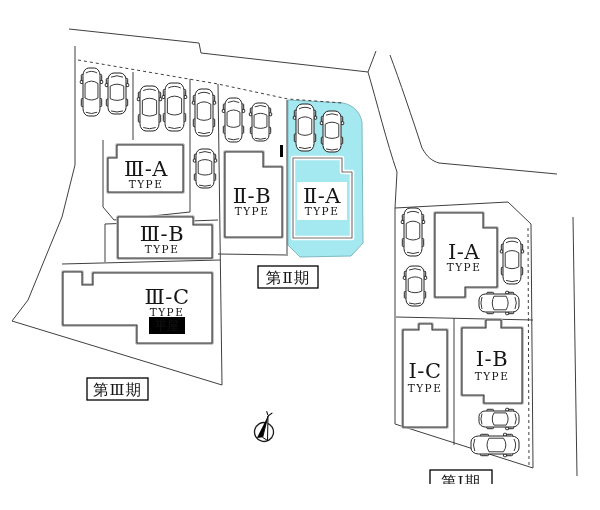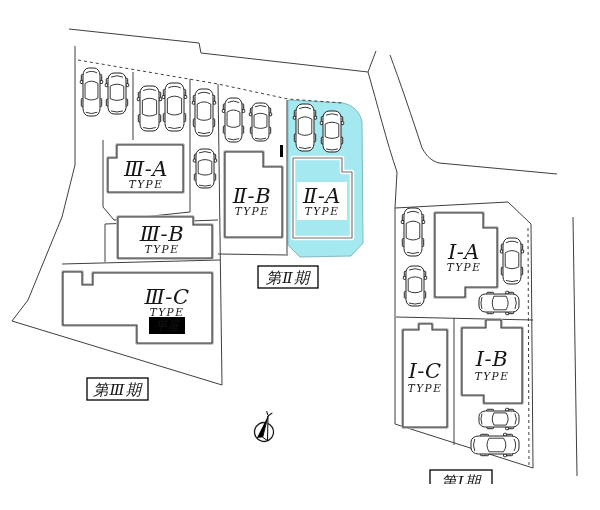--- a/index.html
+++ b/index.html
@@ -1,19 +1,18 @@
 <!DOCTYPE html>
 <html><head>
 <meta charset="utf-8">
 <style>
   html,body{margin:0;padding:0;background:#fff;}
   .stage{
     position:relative;width:600px;height:484px;background:#be185d;overflow:hidden;
     font-family:"DejaVu Serif","Liberation Serif",serif;
-    font-style:italic;
   }
   svg{display:block;}
   text{fill:#151515;}
   .bldg-main{font-family:"DejaVu Serif","Liberation Serif",serif;}
 </style>
 </head>
 <body>
 
 <div class="stage">
   <svg id="plan-svg" width="600" height="510" viewBox="0 0 600 510" xmlns="http://www.w3.org/2000/svg">

